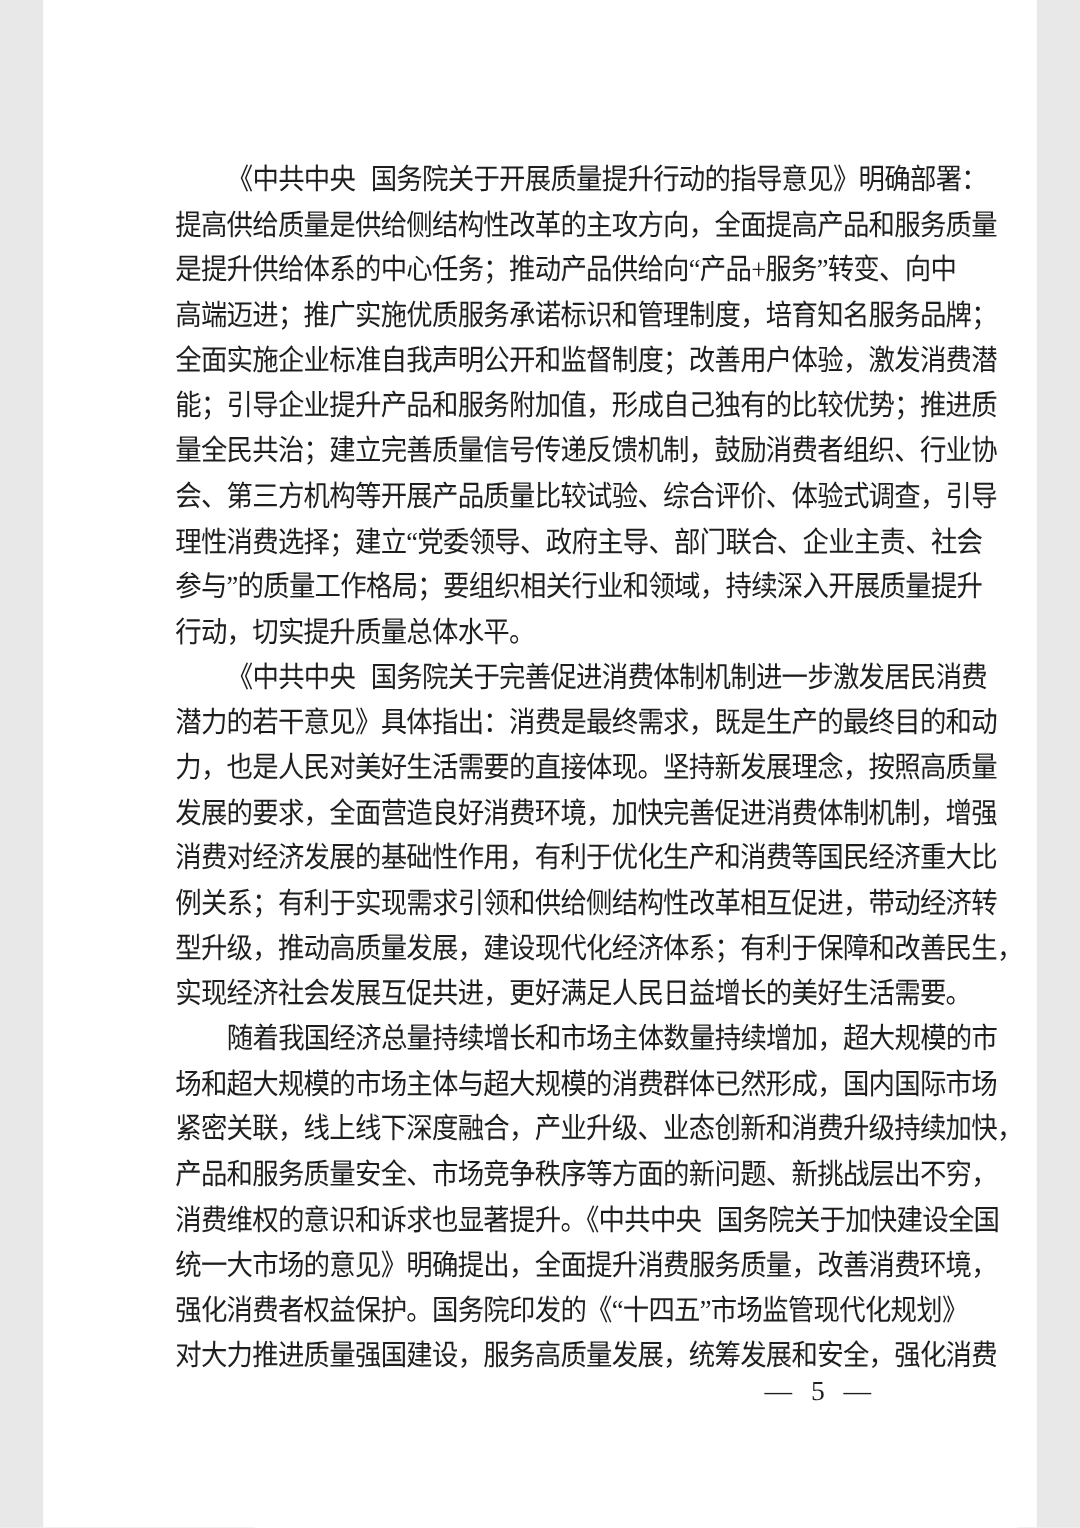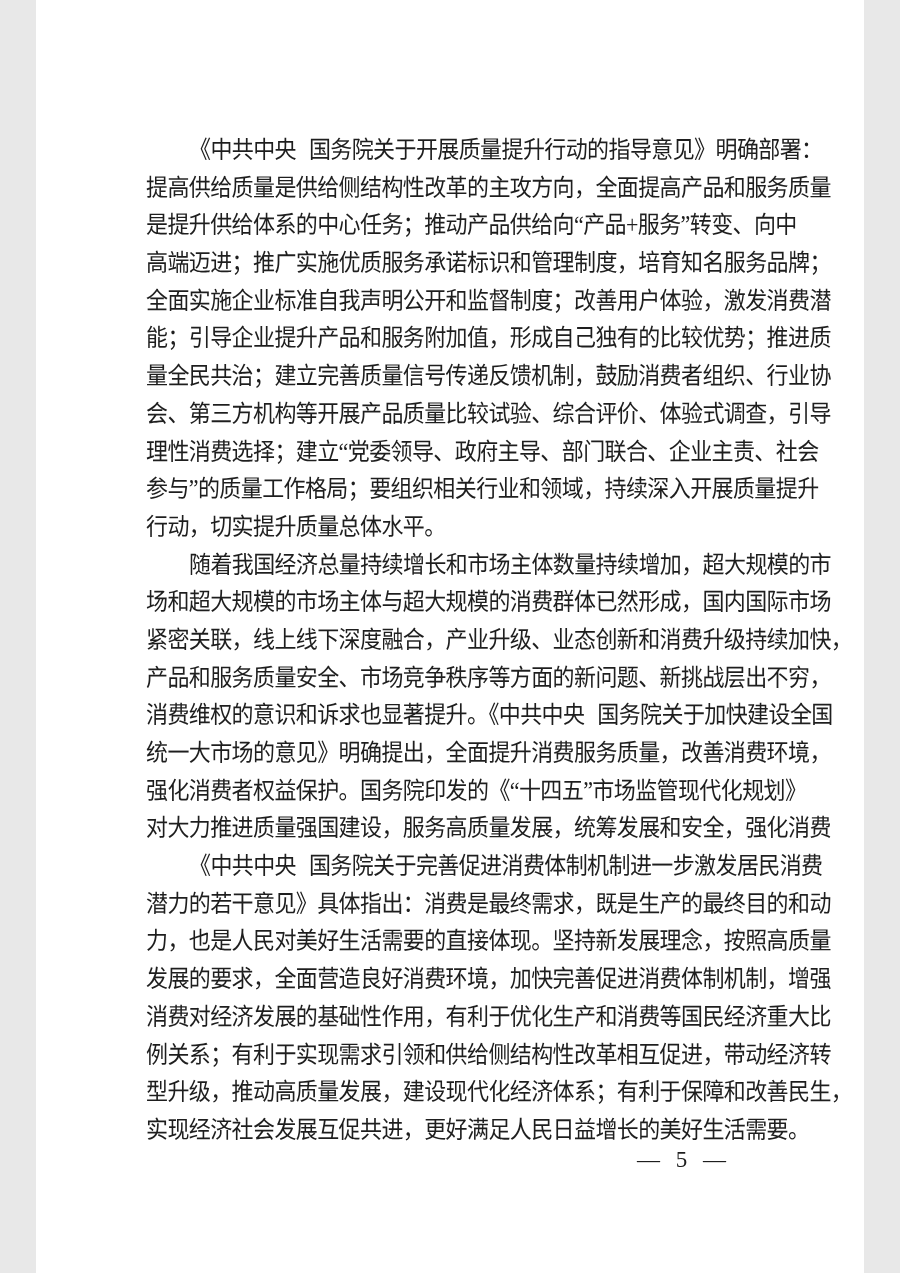--- a/index.html
+++ b/index.html
@@ -68,38 +68,38 @@
       <div class="line">全面实施企业标准自我声明公开和监督制度；改善用户体验，激发消费潜</div>
       <div class="line">能；引导企业提升产品和服务附加值，形成自己独有的比较优势；推进质</div>
       <div class="line">量全民共治；建立完善质量信号传递反馈机制，鼓励消费者组织、行业协</div>
       <div class="line">会、第三方机构等开展产品质量比较试验、综合评价、体验式调查，引导</div>
       <div class="line">理性消费选择；建立“党委领导、政府主导、部门联合、企业主责、社会</div>
       <div class="line">参与”的质量工作格局；要组织相关行业和领域，持续深入开展质量提升</div>
       <div class="line">行动，切实提升质量总体水平。</div>
     </div>
 
     <div class="para">
+      <div class="line first">《中共中央 国务院关于完善促进消费体制机制进一步激发居民消费</div>
+      <div class="line">潜力的若干意见》具体指出：消费是最终需求，既是生产的最终目的和动</div>
+      <div class="line">力，也是人民对美好生活需要的直接体现。坚持新发展理念，按照高质量</div>
+      <div class="line">发展的要求，全面营造良好消费环境，加快完善促进消费体制机制，增强</div>
+      <div class="line">消费对经济发展的基础性作用，有利于优化生产和消费等国民经济重大比</div>
+      <div class="line">例关系；有利于实现需求引领和供给侧结构性改革相互促进，带动经济转</div>
+      <div class="line">型升级，推动高质量发展，建设现代化经济体系；有利于保障和改善民生，</div>
+      <div class="line">实现经济社会发展互促共进，更好满足人民日益增长的美好生活需要。</div>
+    </div>
+
+    <div class="para">
       <div class="line first">随着我国经济总量持续增长和市场主体数量持续增加，超大规模的市</div>
       <div class="line">场和超大规模的市场主体与超大规模的消费群体已然形成，国内国际市场</div>
       <div class="line">紧密关联，线上线下深度融合，产业升级、业态创新和消费升级持续加快，</div>
       <div class="line">产品和服务质量安全、市场竞争秩序等方面的新问题、新挑战层出不穷，</div>
       <div class="line">消费维权的意识和诉求也显著提升。《中共中央 国务院关于加快建设全国</div>
       <div class="line">统一大市场的意见》明确提出，全面提升消费服务质量，改善消费环境，</div>
       <div class="line">强化消费者权益保护。国务院印发的《“十四五”市场监管现代化规划》</div>
       <div class="line">对大力推进质量强国建设，服务高质量发展，统筹发展和安全，强化消费</div>
     </div>
 
-    <div class="para">
-      <div class="line first">《中共中央 国务院关于完善促进消费体制机制进一步激发居民消费</div>
-      <div class="line">潜力的若干意见》具体指出：消费是最终需求，既是生产的最终目的和动</div>
-      <div class="line">力，也是人民对美好生活需要的直接体现。坚持新发展理念，按照高质量</div>
-      <div class="line">发展的要求，全面营造良好消费环境，加快完善促进消费体制机制，增强</div>
-      <div class="line">消费对经济发展的基础性作用，有利于优化生产和消费等国民经济重大比</div>
-      <div class="line">例关系；有利于实现需求引领和供给侧结构性改革相互促进，带动经济转</div>
-      <div class="line">型升级，推动高质量发展，建设现代化经济体系；有利于保障和改善民生，</div>
-      <div class="line">实现经济社会发展互促共进，更好满足人民日益增长的美好生活需要。</div>
-    </div>
-
   </div>
 
   <div class="pagenum">— 5 —</div>
 
 </div>
 
 </body></html>

